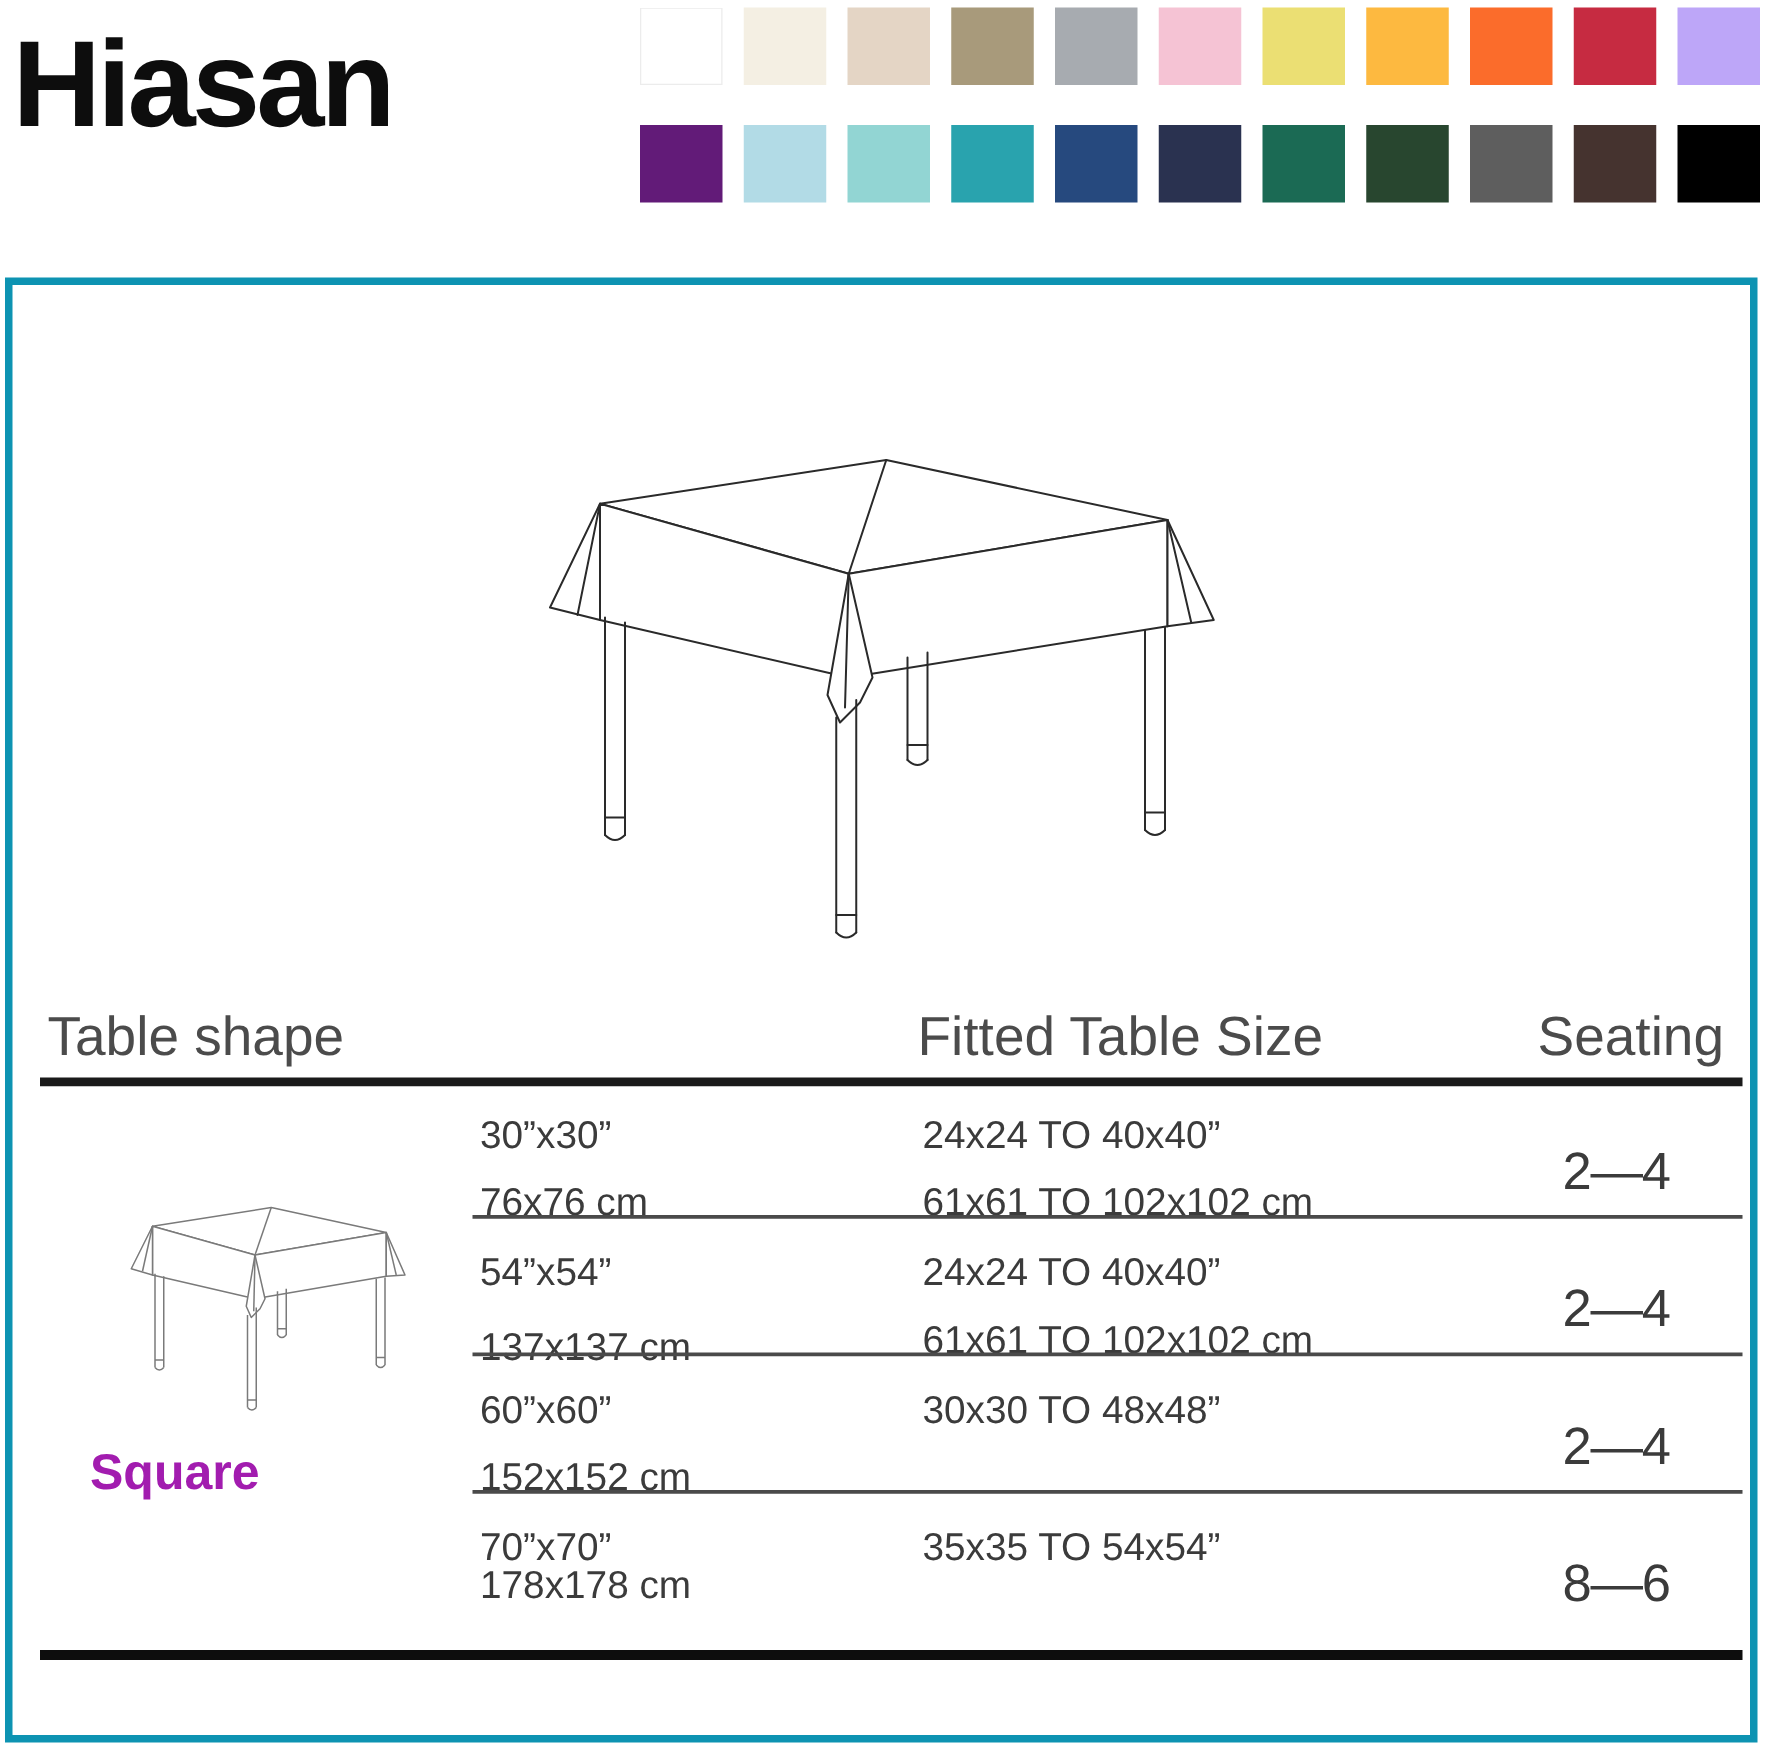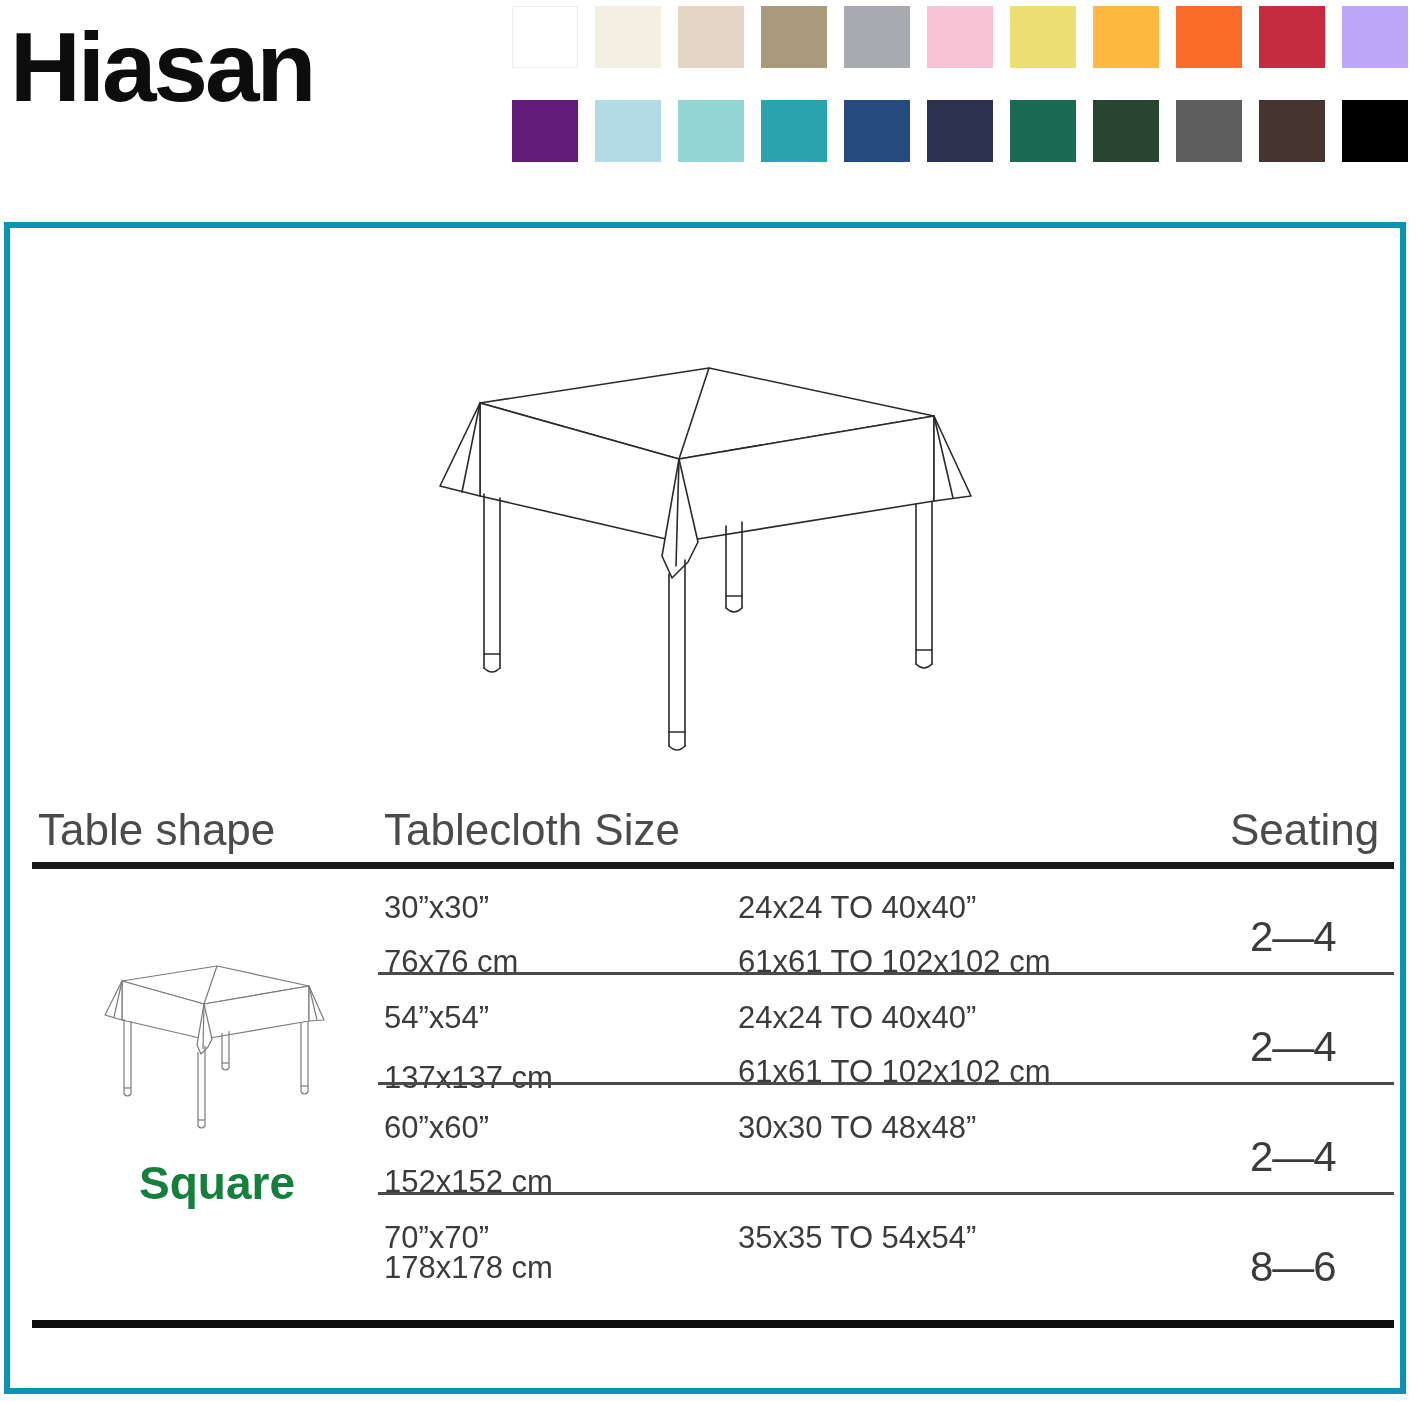--- a/index.html
+++ b/index.html
@@ -44,22 +44,22 @@
 
   .cell{position:absolute;color:#3b3b3b;font-size:31px;font-weight:400;
         font-family:"Liberation Sans",sans-serif;white-space:nowrap;line-height:1;}
   .c-cloth{left:356px;}
   .c-fitted{left:710px;}
   .c-seat{left:1222px;font-size:42px;letter-spacing:-1px;}
 
   
   #shape-cell{position:absolute;left:44px;top:150px;width:300px;height:270px;}
   #shape-icon{position:absolute;left:22px;top:0px;width:250px;height:190px;}
-  #shape-label{position:absolute;left:0;top:198px;width:290px;text-align:center;
-     font-size:46px;font-weight:700;color:#15803d;font-family:"Liberation Sans",sans-serif;}
+  #shape-label{position:absolute;left:0;top:198px;width:290px;text-align:left;
+     font-size:40px;font-weight:700;color:#a21caf;font-family:"Liberation Sans",sans-serif;}
 </style>
 </head>
 <body>
 
 <div id="brand-header">
 
   <div id="brand-logo">Hiasan</div>
 
   <div id="swatch-grid">
     <div class="swatch-row row-0">
@@ -128,21 +128,21 @@
       <path d="M300 262 q8 8 16 0"></path>
       <path d="M300 250 L316 250"></path>
 
       <path d="M283 22 L253 113"></path>
     </svg>
   </div>
 
   <div id="size-table">
 
     <div class="th" id="th-shape">Table shape</div>
-    <div class="th" id="th-cloth">Tablecloth Size</div>
+    <div class="th" id="th-fitted">Fitted Table Size</div>
     <div class="th" id="th-seating">Seating</div>
 
     <div id="header-rule"></div>
 
     <div id="shape-cell">
       <div id="shape-icon">
         <svg viewBox="0 0 250 190" width="250" height="190" xmlns="http://www.w3.org/2000/svg" fill="none" stroke="#7a7a7a" stroke-width="1.2" stroke-linejoin="round">
           <path d="M123 8 L215 28 L110 46 L28 23 Z" fill="#ffffff"></path>
           <path d="M28 23 L28 62 L110 81 L110 46 Z" fill="#ffffff"></path>
           <path d="M110 46 L110 81 L215 63 L215 28 Z" fill="#ffffff"></path>

